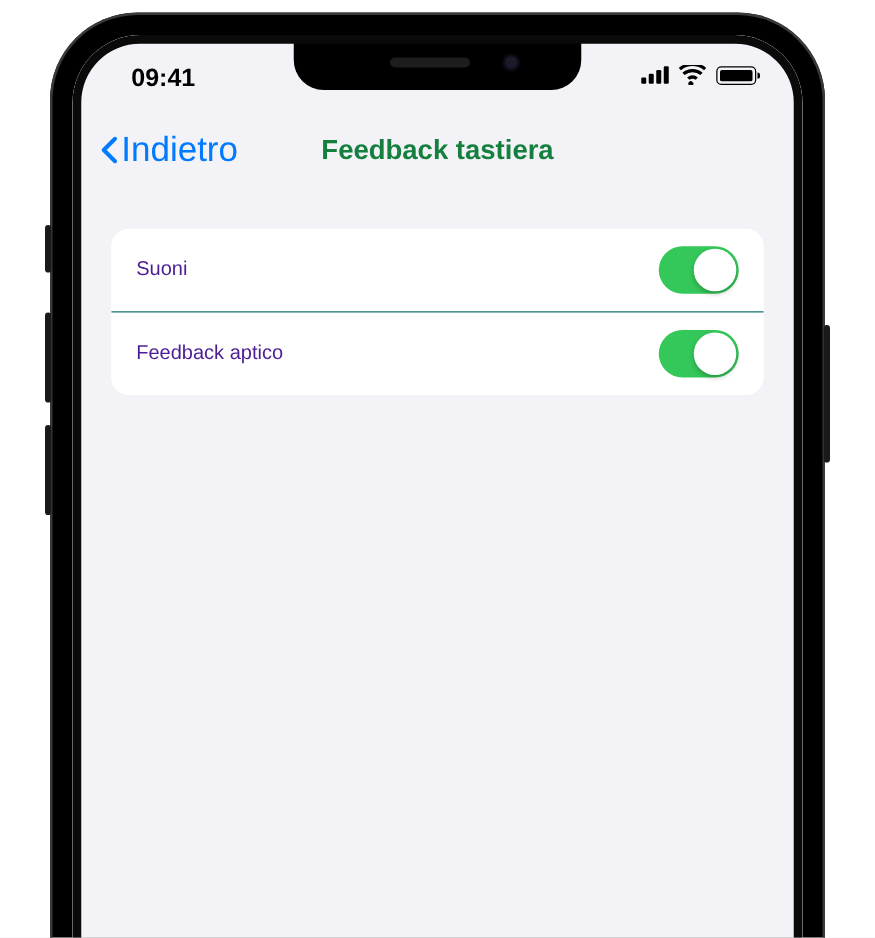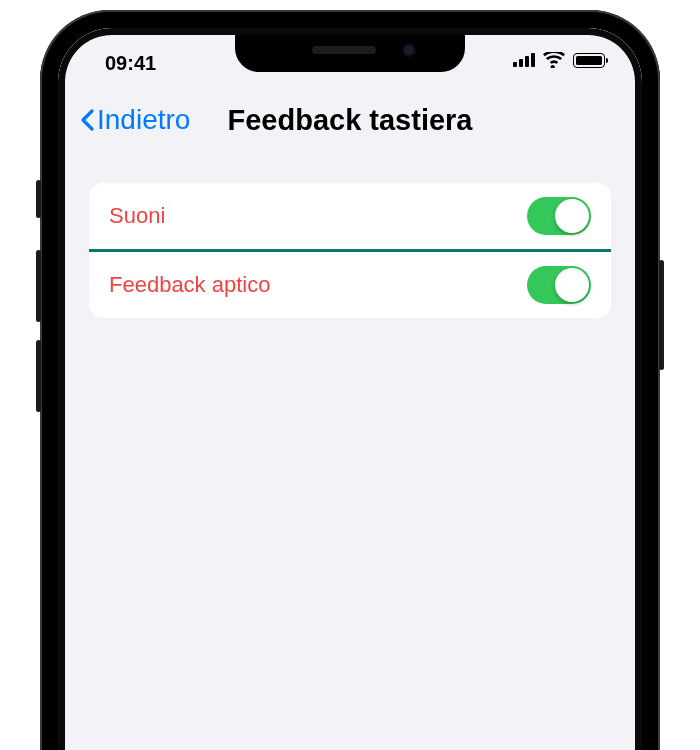--- a/index.html
+++ b/index.html
@@ -169,44 +169,44 @@
       cursor: pointer;
       position: absolute;
       left: 14px;
     }
     .back-button svg { display: block; }
     .nav-title {
       position: absolute;
       left: 0;
       right: 0;
       text-align: center;
-      font-size: 29px;
+      font-size: 22px;
       font-weight: 600;
-      color: #000000;
+      color: #15803d;
       pointer-events: none;
     }
 
     .content {
       padding: 36px 24px 0;
     }
     .settings-group {
       background: #fff;
       border-radius: 14px;
       overflow: hidden;
     }
     .settings-row {
       display: flex;
       align-items: center;
       justify-content: space-between;
       padding: 14px 20px;
-      font-size: 22px;
-      color: #ef4444;
+      font-size: 16px;
+      color: #4c1d95;
     }
     .settings-row + .settings-row {
-      border-top: 3px solid #0f766e;
+      border-top: 1px solid #0f766e;
     }
 
     .toggle {
       width: 64px;
       height: 38px;
       background: #34c759;
       border-radius: 19px;
       position: relative;
       cursor: pointer;
       flex-shrink: 0;

